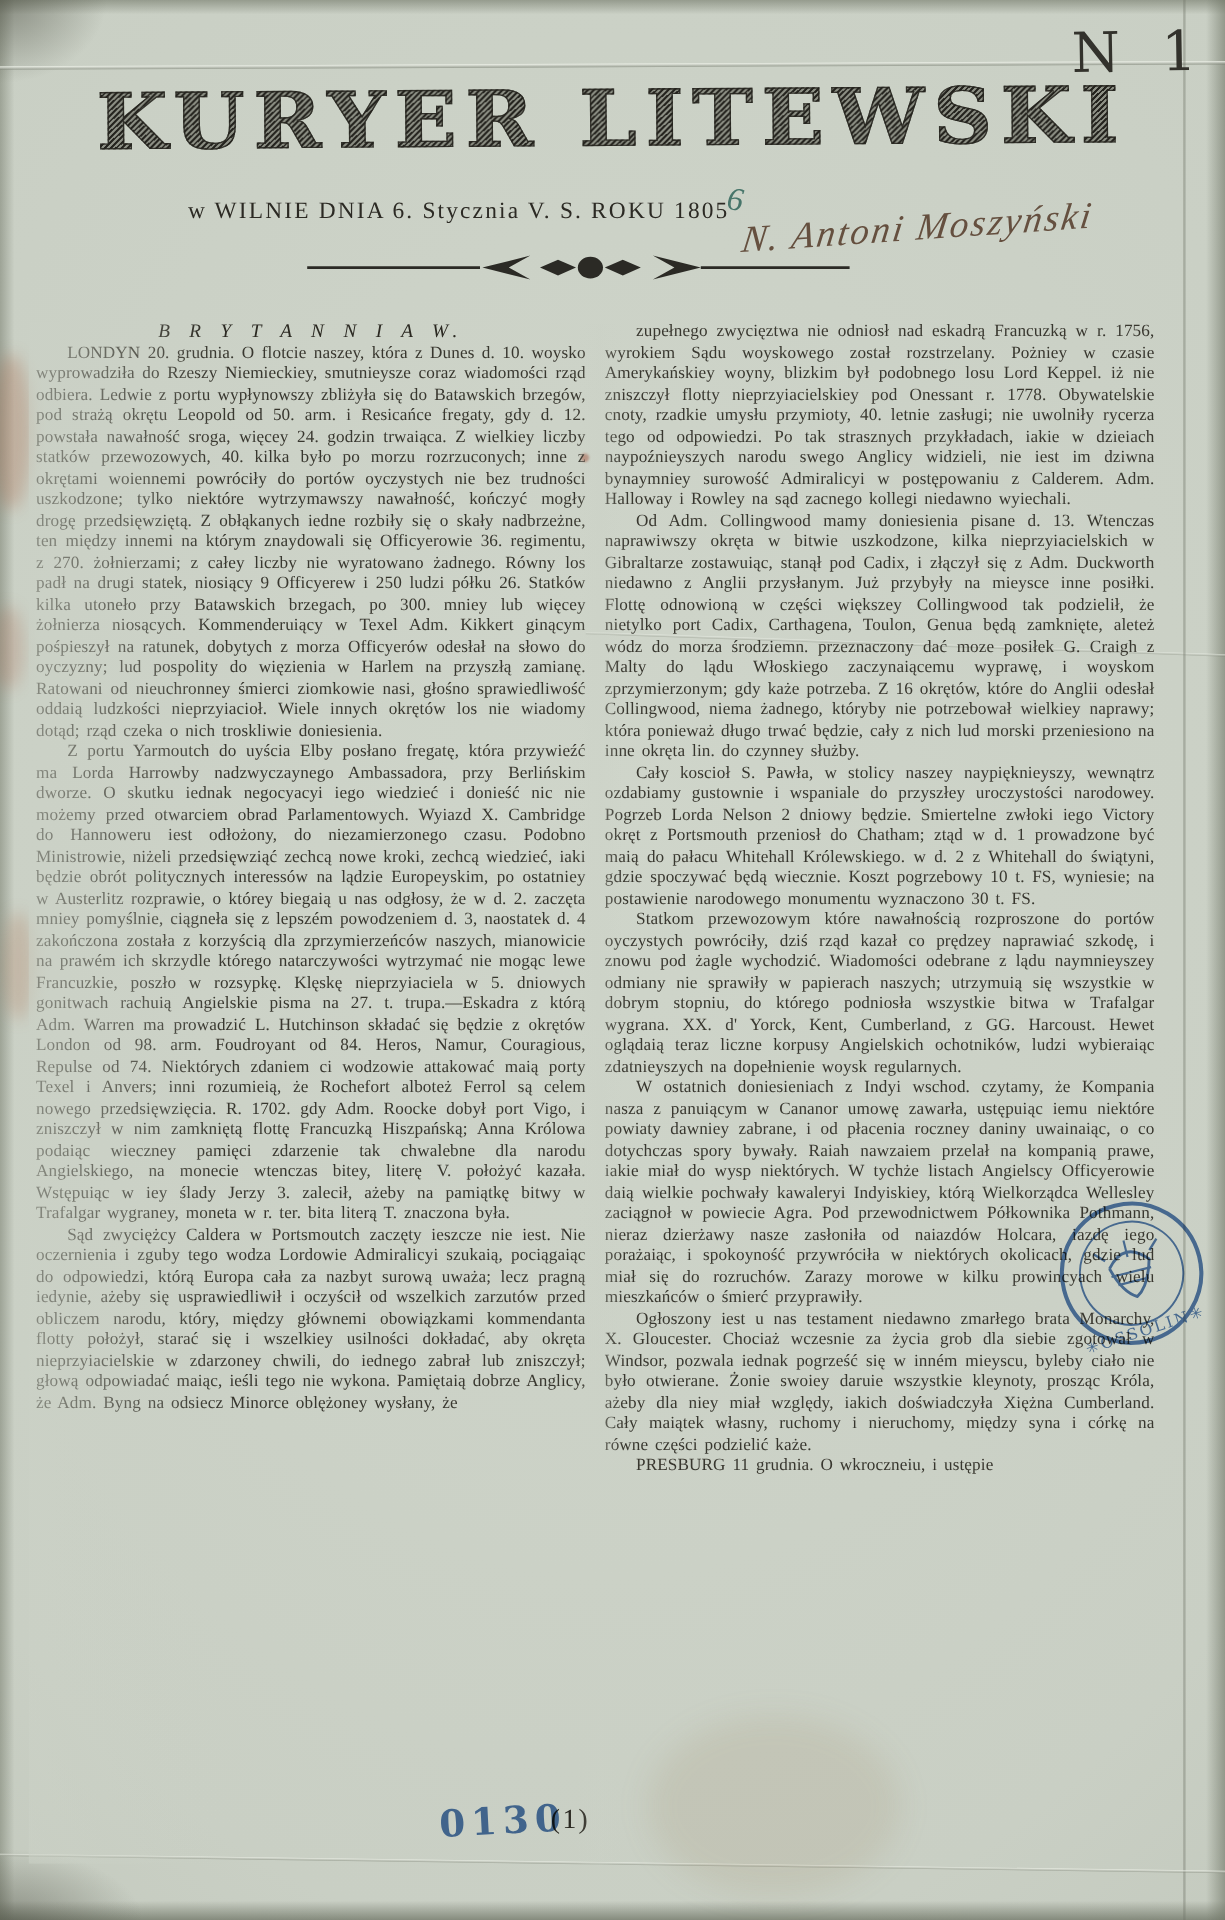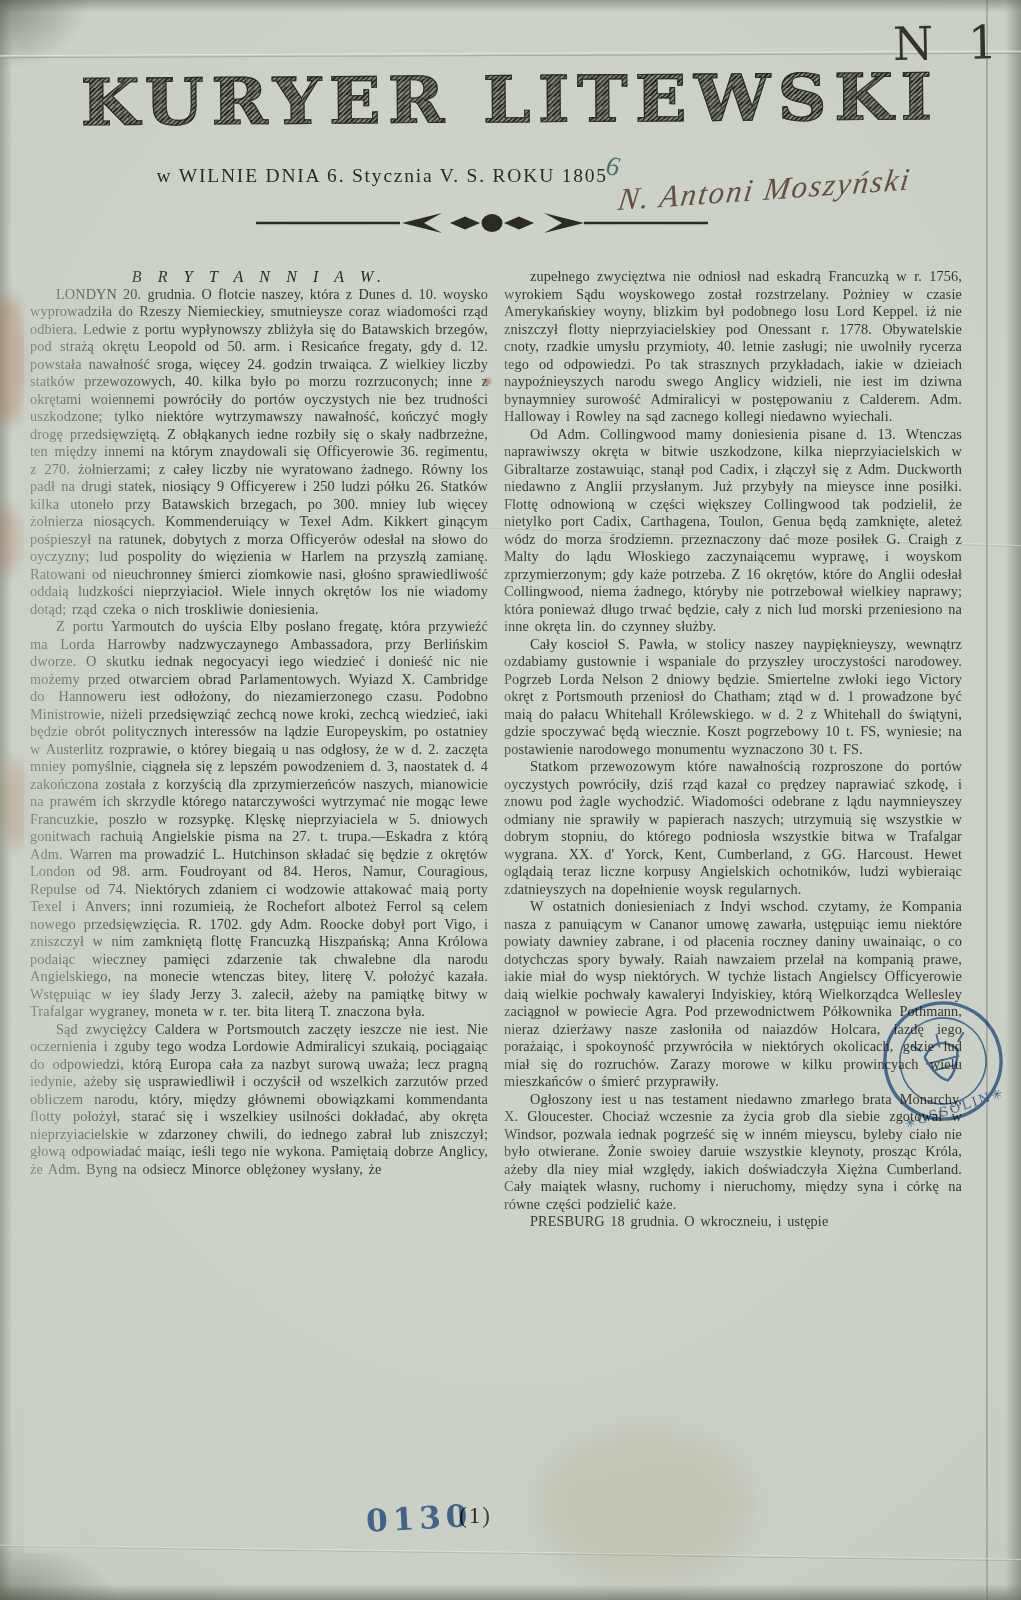--- a/index.html
+++ b/index.html
@@ -123,21 +123,21 @@
       <p>Z portu Yarmoutch do uyścia Elby posłano fregatę, która przywieźć ma Lorda Harrowby nadzwyczaynego Ambassadora, przy Berlińskim dworze. O skutku iednak negocyacyi iego wiedzieć i donieść nic nie możemy przed otwarciem obrad Parlamentowych. Wyiazd X. Cambridge do Hannoweru iest odłożony, do niezamierzonego czasu. Podobno Ministrowie, niżeli przedsięwziąć zechcą nowe kroki, zechcą wiedzieć, iaki będzie obrót politycznych interessów na lądzie Europeyskim, po ostatniey w Austerlitz rozprawie, o którey biegaią u nas odgłosy, że w d. 2. zaczęta mniey pomyślnie, ciągneła się z lepszém powodzeniem d. 3, naostatek d. 4 zakończona została z korzyścią dla zprzymierzeńców naszych, mianowicie na prawém ich skrzydle którego natarczywości wytrzymać nie mogąc lewe Francuzkie, poszło w rozsypkę. Klęskę nieprzyiaciela w 5. dniowych gonitwach rachuią Angielskie pisma na 27. t. trupa.—Eskadra z którą Adm. Warren ma prowadzić L. Hutchinson składać się będzie z okrętów London od 98. arm. Foudroyant od 84. Heros, Namur, Couragious, Repulse od 74. Niektórych zdaniem ci wodzowie attakować maią porty Texel i Anvers; inni rozumieią, że Rochefort alboteż Ferrol są celem nowego przedsięwzięcia. R. 1702. gdy Adm. Roocke dobył port Vigo, i zniszczył w nim zamkniętą flottę Francuzką Hiszpańską; Anna Królowa podaiąc wieczney pamięci zdarzenie tak chwalebne dla narodu Angielskiego, na monecie wtenczas bitey, literę V. położyć kazała. Wstępuiąc w iey ślady Jerzy 3. zalecił, ażeby na pamiątkę bitwy w Trafalgar wygraney, moneta w r. ter. bita literą T. znaczona była.</p>
       <p>Sąd zwyciężcy Caldera w Portsmoutch zaczęty ieszcze nie iest. Nie oczernienia i zguby tego wodza Lordowie Admiralicyi szukaią, pociągaiąc do odpowiedzi, którą Europa cała za nazbyt surową uważa; lecz pragną iedynie, ażeby się usprawiedliwił i oczyścił od wszelkich zarzutów przed obliczem narodu, który, między głównemi obowiązkami kommendanta flotty położył, starać się i wszelkiey usilności dokładać, aby okręta nieprzyiacielskie w zdarzoney chwili, do iednego zabrał lub zniszczył; głową odpowiadać maiąc, ieśli tego nie wykona. Pamiętaią dobrze Anglicy, że Adm. Byng na odsiecz Minorce oblężoney wysłany, że</p>
     </div>
     <div class="col">
       <p>zupełnego zwycięztwa nie odniosł nad eskadrą Francuzką w r. 1756, wyrokiem Sądu woyskowego został rozstrzelany. Pożniey w czasie Amerykańskiey woyny, blizkim był podobnego losu Lord Keppel. iż nie zniszczył flotty nieprzyiacielskiey pod Onessant r. 1778. Obywatelskie cnoty, rzadkie umysłu przymioty, 40. letnie zasługi; nie uwolniły rycerza tego od odpowiedzi. Po tak strasznych przykładach, iakie w dzieiach naypoźnieyszych narodu swego Anglicy widzieli, nie iest im dziwna bynaymniey surowość Admiralicyi w postępowaniu z Calderem. Adm. Halloway i Rowley na sąd zacnego kollegi niedawno wyiechali.</p>
       <p>Od Adm. Collingwood mamy doniesienia pisane d. 13. Wtenczas naprawiwszy okręta w bitwie uszkodzone, kilka nieprzyiacielskich w Gibraltarze zostawuiąc, stanął pod Cadix, i złączył się z Adm. Duckworth niedawno z Anglii przysłanym. Już przybyły na mieysce inne posiłki. Flottę odnowioną w części większey Collingwood tak podzielił, że nietylko port Cadix, Carthagena, Toulon, Genua będą zamknięte, aleteż wódz do morza środziemn. przeznaczony dać moze posiłek G. Craigh z Malty do lądu Włoskiego zaczynaiącemu wyprawę, i woyskom zprzymierzonym; gdy każe potrzeba. Z 16 okrętów, które do Anglii odesłał Collingwood, niema żadnego, któryby nie potrzebował wielkiey naprawy; która ponieważ długo trwać będzie, cały z nich lud morski przeniesiono na inne okręta lin. do czynney służby.</p>
       <p>Cały koscioł S. Pawła, w stolicy naszey naypięknieyszy, wewnątrz ozdabiamy gustownie i wspaniale do przyszłey uroczystości narodowey. Pogrzeb Lorda Nelson 2 dniowy będzie. Smiertelne zwłoki iego Victory okręt z Portsmouth przeniosł do Chatham; ztąd w d. 1 prowadzone być maią do pałacu Whitehall Królewskiego. w d. 2 z Whitehall do świątyni, gdzie spoczywać będą wiecznie. Koszt pogrzebowy 10 t. FS, wyniesie; na postawienie narodowego monumentu wyznaczono 30 t. FS.</p>
       <p>Statkom przewozowym które nawałnością rozproszone do portów oyczystych powróciły, dziś rząd kazał co prędzey naprawiać szkodę, i znowu pod żagle wychodzić. Wiadomości odebrane z lądu naymnieyszey odmiany nie sprawiły w papierach naszych; utrzymuią się wszystkie w dobrym stopniu, do którego podniosła wszystkie bitwa w Trafalgar wygrana. XX. d' Yorck, Kent, Cumberland, z GG. Harcoust. Hewet oglądaią teraz liczne korpusy Angielskich ochotników, ludzi wybieraiąc zdatnieyszych na dopełnienie woysk regularnych.</p>
       <p>W ostatnich doniesieniach z Indyi wschod. czytamy, że Kompania nasza z panuiącym w Cananor umowę zawarła, ustępuiąc iemu niektóre powiaty dawniey zabrane, i od płacenia roczney daniny uwainaiąc, o co dotychczas spory bywały. Raiah nawzaiem przelał na kompanią prawe, iakie miał do wysp niektórych. W tychże listach Angielscy Officyerowie daią wielkie pochwały kawaleryi Indyiskiey, którą Wielkorządca Wellesley zaciągnoł w powiecie Agra. Pod przewodnictwem Półkownika Pothmann, nieraz dzierżawy nasze zasłoniła od naiazdów Holcara, iazdę iego porażaiąc, i spokoyność przywróciła w niektórych okolicach, gdzie lud miał się do rozruchów. Zarazy morowe w kilku prowincyach wielu mieszkańców o śmierć przyprawiły.</p>
       <p>Ogłoszony iest u nas testament niedawno zmarłego brata Monarchy, X. Gloucester. Chociaż wczesnie za życia grob dla siebie zgotował w Windsor, pozwala iednak pogrześć się w inném mieyscu, byleby ciało nie było otwierane. Żonie swoiey daruie wszystkie kleynoty, prosząc Króla, ażeby dla niey miał względy, iakich doświadczyła Xiężna Cumberland. Cały maiątek własny, ruchomy i nieruchomy, między syna i córkę na równe części podzielić każe.</p>
-      <p>PRESBURG 18 grudnia. O wkroczneiu, i ustępie</p>
+      <p>PRESBURG 11 grudnia. O wkroczneiu, i ustępie</p>
     </div>
   </div>
 
   <div class="ov fade-left"></div>
   <div class="ov fade-mid"></div>
 
   <div class="lib-stamp">
     <svg width="126" height="126" viewBox="0 0 126 126">
       <circle cx="63" cy="63" r="58" fill="none" stroke="#3464a8" stroke-width="3.4"></circle>
       <circle cx="63" cy="63" r="43" fill="none" stroke="#3464a8" stroke-width="1.6"></circle>

